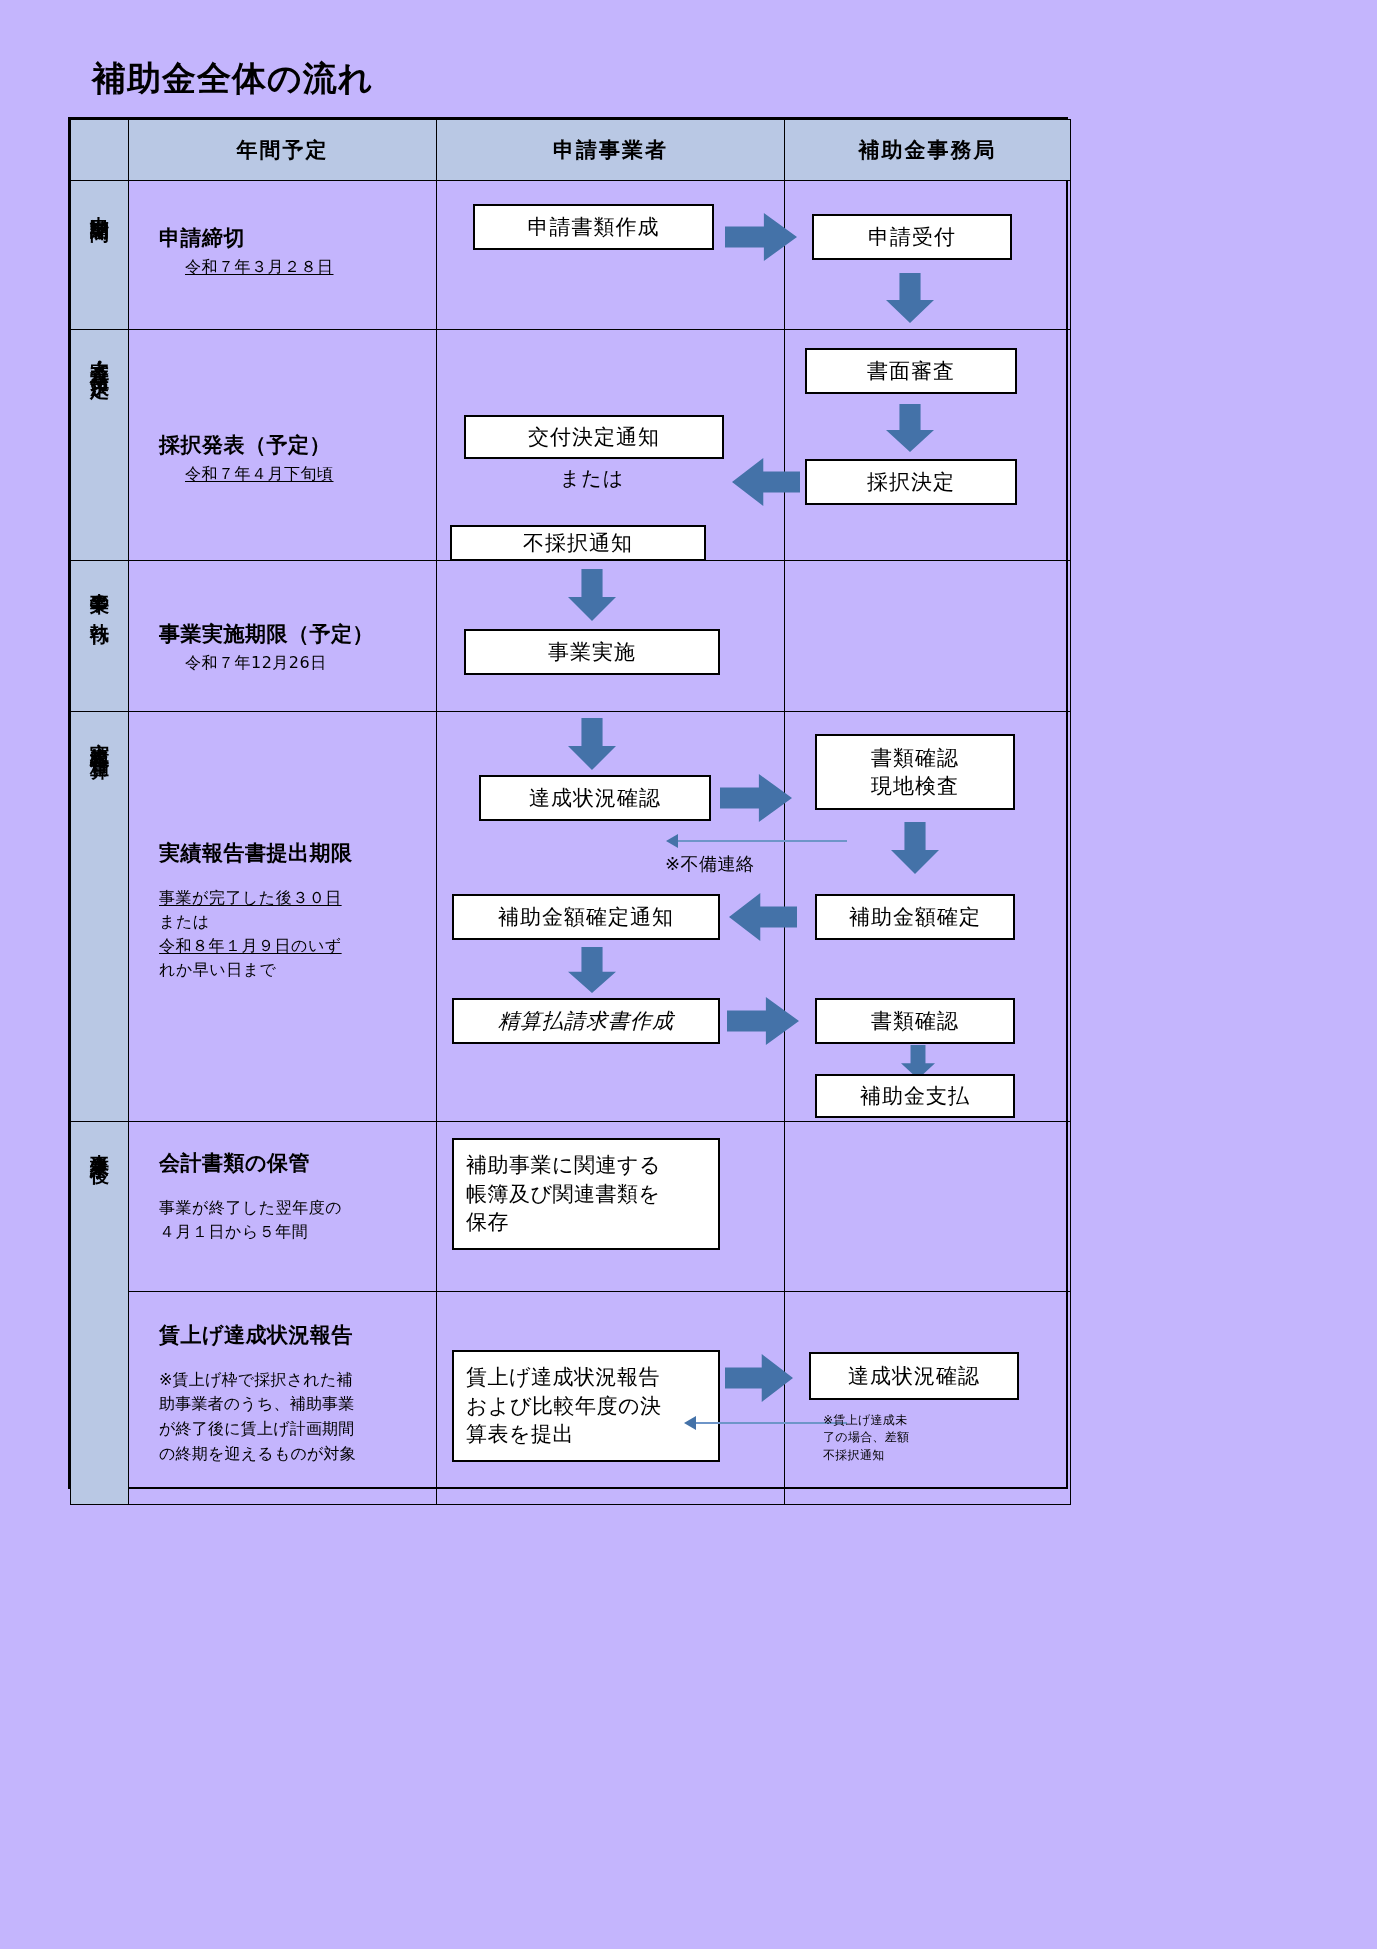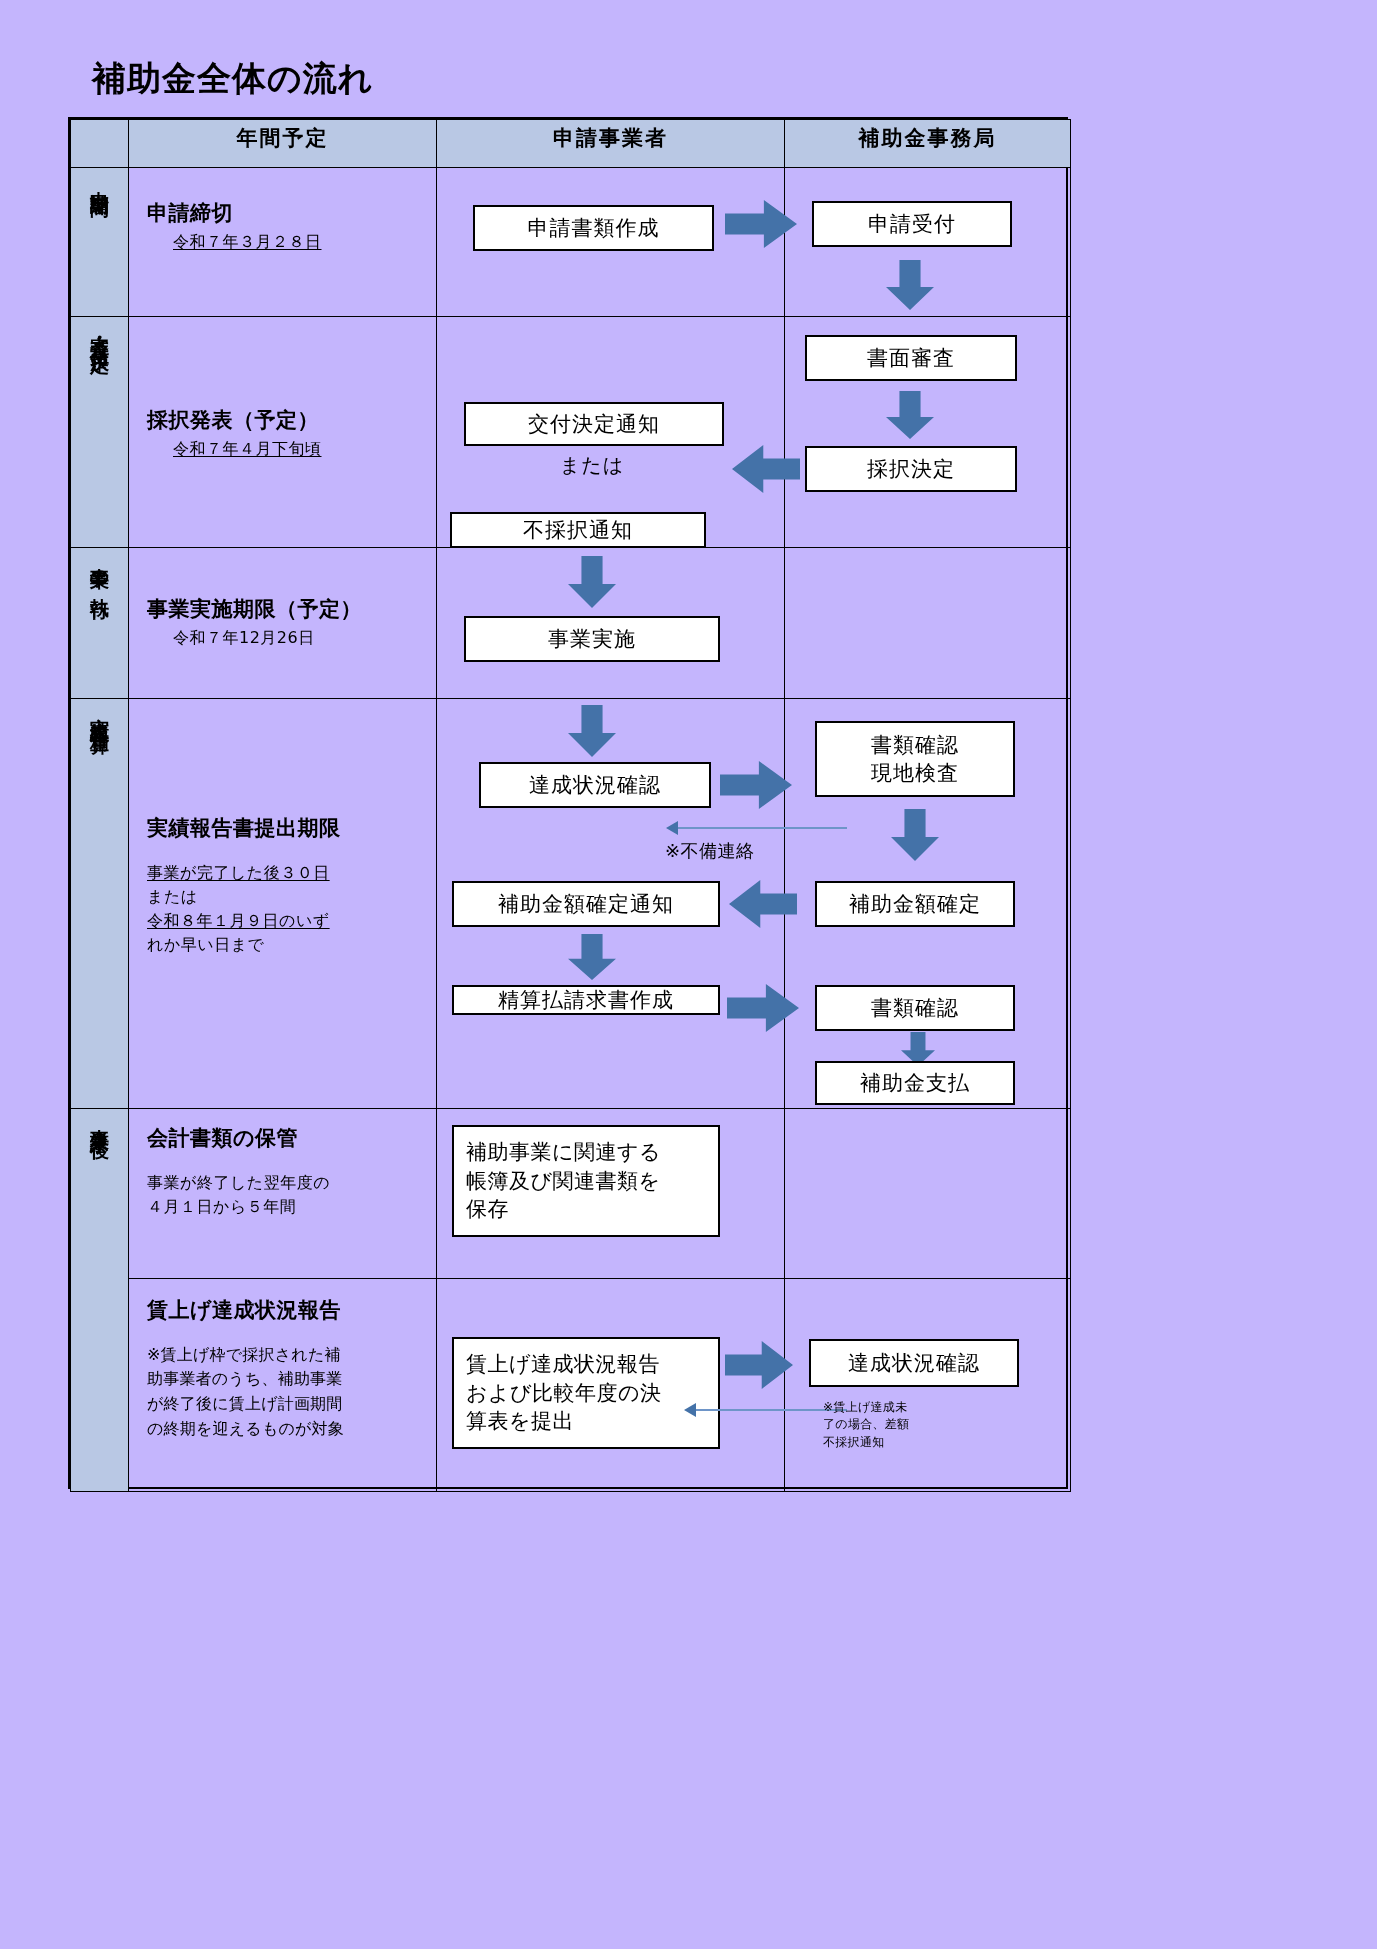--- a/index.html
+++ b/index.html
@@ -40,21 +40,21 @@
     border-collapse: collapse;
   }
   #flow-table table {
     width: 100%;
     height: 100%;
     border-collapse: collapse;
     table-layout: fixed;
   }
   #flow-table td {
     border: 1.5px solid #000;
-    padding: 4px;
+    padding: 16px;
     vertical-align: top;
     position: relative;
   }
 
   col.c-stage { width: 58px; }
   col.c-sched { width: 308px; }
   col.c-appl  { width: 348px; }
   col.c-off   { width: 286px; }
 
   
@@ -214,21 +214,21 @@
         <td class="stage-cell">
           <span class="stage-label">申請期間</span>
         </td>
         <td>
           <div class="sched-wrap" style="padding-top:26px;">
             <div class="sched-title">申請締切</div>
             <div class="sched-sub indent u">令和７年３月２８日</div>
           </div>
         </td>
         <td>
-          <div class="pbox" style="left:36px; top:37px; width:241px; height:46px;">申請書類作成</div>
+          <div class="pbox" style="left:36px; top:23px; width:241px; height:46px;">申請書類作成</div>
           <div class="arrow arrow-right" style="left:288px; top:32px; width:72px; height:48px;"></div>
         </td>
         <td>
           <div class="pbox" style="left:27px; top:33px; width:200px; height:46px;">申請受付</div>
           <div class="arrow arrow-down" style="left:101px; top:92px; width:48px; height:50px;"></div>
         </td>
       </tr>
 
       <tr style="height:231px;">
         <td class="stage-cell">
@@ -289,21 +289,21 @@
           <div class="pbox" style="left:42px; top:63px; width:232px; height:46px;">達成状況確認</div>
           <div class="arrow arrow-right" style="left:283px; top:62px; width:72px; height:48px;"></div>
 
           <div class="thin-arrow" style="left:240px; top:128px; width:170px;"></div>
           <div class="note-small" style="left:228px; top:140px;">※不備連絡</div>
 
           <div class="pbox" style="left:15px; top:182px; width:268px; height:46px;">補助金額確定通知</div>
           <div class="arrow arrow-left" style="left:292px; top:181px; width:68px; height:48px;"></div>
 
           <div class="arrow arrow-down" style="left:131px; top:235px; width:48px; height:46px;"></div>
-          <div class="pbox" style="left:15px; top:286px; width:268px; height:30px;">精算払請求書作成</div>
+          <div class="pbox" style="left:15px; top:286px; width:268px; height:46px;font-style:italic;">精算払請求書作成</div>
           <div class="arrow arrow-right" style="left:290px; top:285px; width:72px; height:48px;"></div>
         </td>
         <td>
           <div class="pbox" style="left:30px; top:22px; width:200px; height:76px; flex-direction:column;">
             <span>書類確認</span>
             <span>現地検査</span>
           </div>
           <div class="arrow arrow-down" style="left:106px; top:110px; width:48px; height:52px;"></div>
           <div class="pbox" style="left:30px; top:182px; width:200px; height:46px;">補助金額確定</div>
 

